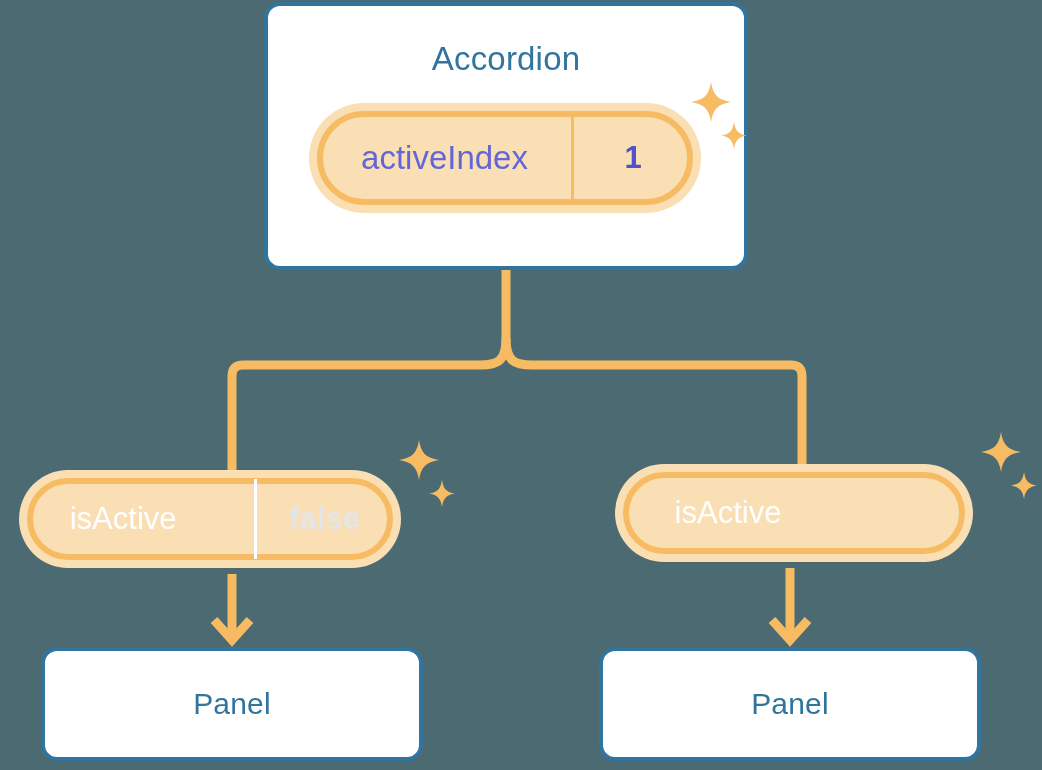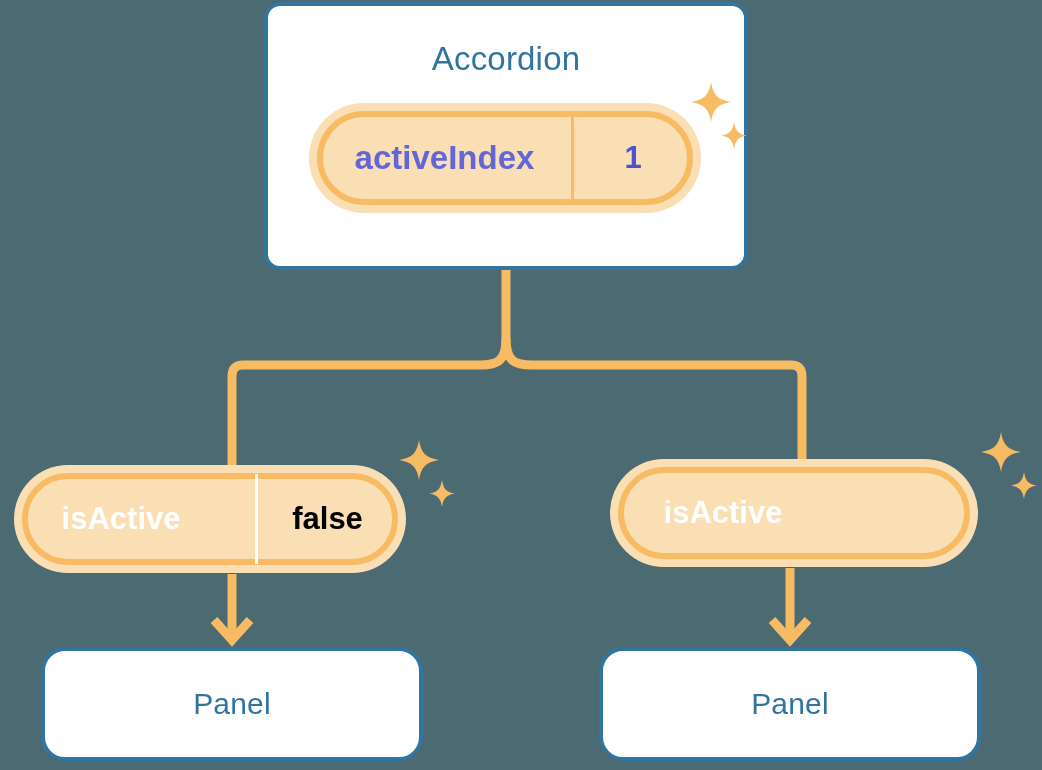--- a/index.html
+++ b/index.html
@@ -50,21 +50,21 @@
     height: 268px;
     border-radius: 16px;
   }
   #accordion-card .card-title {
     margin-top: 34px;
   }
   .panel-card {
     width: 382px;
     height: 114px;
     top: 647px;
-    border-radius: 24px;
+    border-radius: 16px;
     display: flex;
     align-items: center;
     justify-content: center;
   }
   #panel-left  { left: 41px; }
   #panel-right { left: 599px; }
   .panel-card .card-title {
     font-size: 30px;
   }
 
@@ -95,21 +95,21 @@
     border: 6px solid #F7BC63;
     box-sizing: content-box;
     z-index: -1;
   }
   .pill-key, .pill-val {
     display: flex;
     align-items: center;
     justify-content: center;
     box-sizing: border-box;
   }
-  .pill-key { font-weight: 700; }
+  .pill-key { font-weight: 400; }
   .pill-val { font-weight: 700; }
 
   
   #pill-activeindex {
     left: 318px;
     top: 112px;
     width: 374px;
     height: 92px;
     background: #FFFFFF;
   }
@@ -121,29 +121,29 @@
   }
   #pill-activeindex .pill-val {
     width: 118px;
     color: #4F52CF;
     font-size: 31px;
   }
 
   
   .pill-purple {
     background: #6366D8;
-    border: 2px solid #a3a3a3;
+    border: 7px solid #a3a3a3;
     height: 94px;
   }
   .pill-purple .pill-key {
     color: #FFFFFF;
     font-size: 31px;
   }
   .pill-purple .pill-val {
-    color: #000000;
+    color: #e5e5e5;
     font-size: 31px;
     border-left: 3px solid #FFFFFF;
     margin-left: 36px;
   }
   #pill-false {
     left: 21px;
     top: 472px;
     width: 378px;
   }
   #pill-false .pill-key { width: 216px; }

